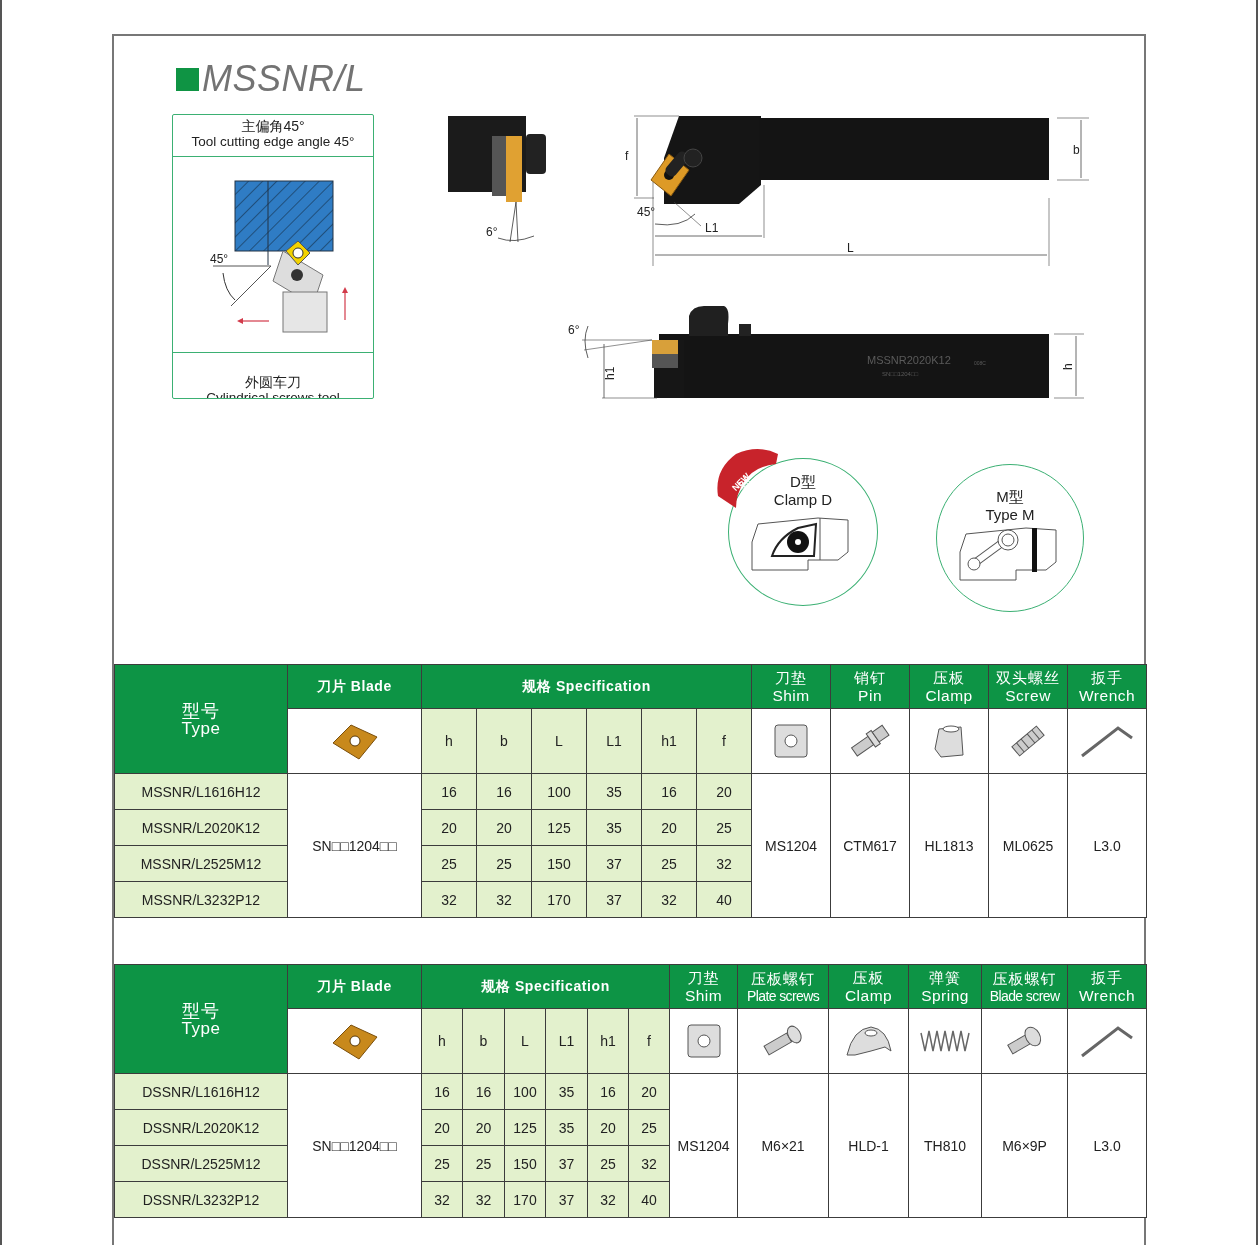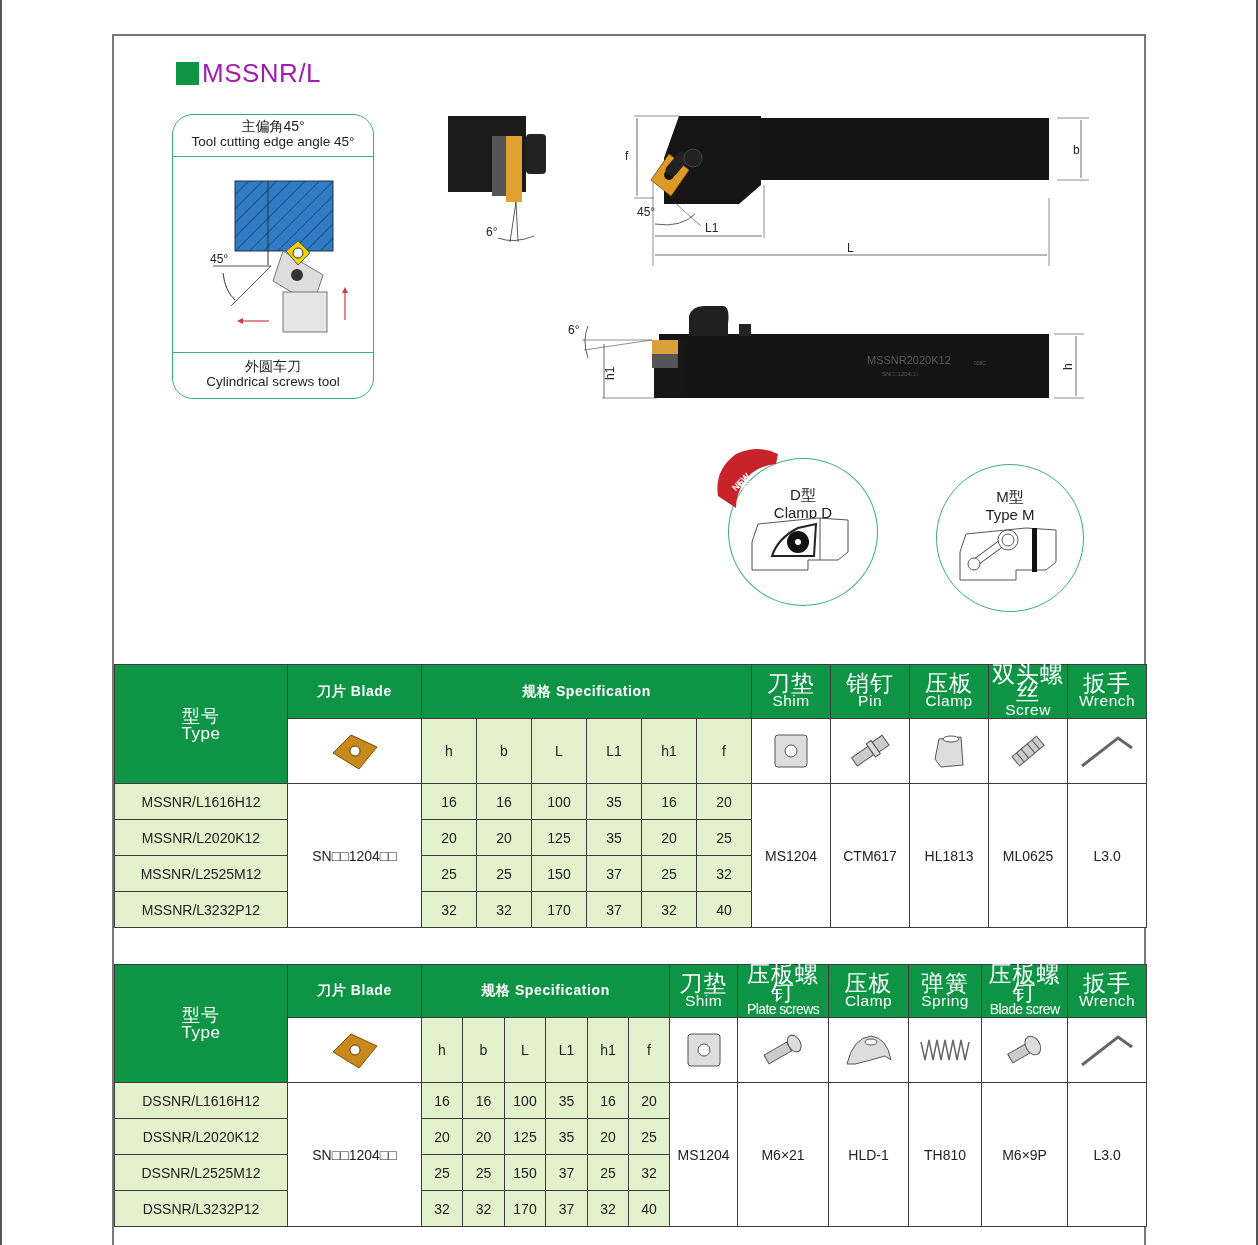--- a/index.html
+++ b/index.html
@@ -6,44 +6,44 @@
   html, body { width: 1258px; height: 1245px; background: #ffffff; overflow: hidden; }
   body { position: relative; font-family: "Liberation Sans", "DejaVu Sans", sans-serif; color: #222; }
 
   .edge-left { position: absolute; left: 0; top: 0; width: 2px; height: 1245px; background: #555; }
   .edge-right { position: absolute; left: 1256px; top: 0; width: 2px; height: 1245px; background: #555; }
 
   .sheet { position: absolute; left: 112px; top: 34px; width: 1034px; height: 1220px; border: 2px solid #777; border-bottom: none; background: #fff; }
 
   .title { position: absolute; left: 62px; top: 22px; display: flex; align-items: center; }
   .title .sq { width: 23px; height: 23px; background: #0f9444; margin-right: 3px; }
-  .title .txt { font-size: 26px; color: #a21caf; letter-spacing: 0.5px; }
+  .title .txt { font-size: 36px; color: #737373; letter-spacing: 0.5px; font-style: italic; }
 
   
-  .card { position: absolute; left: 58px; top: 78px; width: 202px; height: 285px; border: 1.5px solid #3bb073; border-radius: 21px; overflow: hidden; background: #fff; }
+  .card { position: absolute; left: 58px; top: 78px; width: 202px; height: 285px; border: 1.5px solid #3bb073; border-radius: 2px; overflow: hidden; background: #fff; }
   .card .hdr { height: 42px; border-bottom: 1.5px solid #3bb073; text-align: center; padding-top: 4px; line-height: 15px; }
-  .card .ftr { position: absolute; left: 0; bottom: 0; width: 100%; height: 46px; border-top: 1.5px solid #3bb073; text-align: center; padding-top: 6px; line-height: 15px; }
+  .card .ftr { position: absolute; left: 0; bottom: 0; width: 100%; height: 46px; border-top: 1.5px solid #3bb073; text-align: center; padding-top: 22px; line-height: 15px; }
   .card .zh { font-size: 14px; }
   .card .en { font-size: 13.5px; }
   .card .diagram { position: absolute; left: 0; top: 42px; width: 100%; height: 196px; }
 
   .drawing { position: absolute; }
   .dim { font-size: 12px; fill: #222; font-family: "Liberation Sans", sans-serif; }
 
   .type-badge { position: absolute; text-align: center; }
   .type-circle { position: absolute; border: 1.5px solid #3bb073; border-radius: 50%; background: #fff; }
   .type-label { position: absolute; width: 100%; text-align: center; font-size: 15px; line-height: 18px; color: #222; }
 
   
   table.spec { position: absolute; left: 0; border-collapse: collapse; width: 1032px; table-layout: fixed; }
   table.spec td { border: 1px solid #3c3c3c; text-align: center; vertical-align: middle; font-size: 14px; color: #222; padding: 0; }
   table.spec td.g { background: #0d9445; color: #fff; }
   table.spec td.lg { background: #e3f1cd; }
   table.spec td.w { background: #fff; }
-  .hz { font-size: 23px; letter-spacing: 1px; line-height: 18px; }
+  .hz { font-size: 15px; letter-spacing: 1px; line-height: 18px; }
   .hen { font-size: 15.5px; line-height: 17px; letter-spacing: 0.5px; }
   .hen-sm { font-size: 14px; line-height: 16px; letter-spacing: -0.6px; }
   .type-h { line-height: 19px; margin-top: 16px; }
   .type-h .hz { font-size: 18px; }
   .type-h .hen { font-size: 17px; }
   .spec-h { font-size: 16px; letter-spacing: 0.6px; font-weight: bold; }
   .icon-cell svg { display: block; margin: 0 auto; }
 </style>
 </head>
 <body>
@@ -161,21 +161,21 @@
     </svg>
   </div>
 
   <div class="type-badge" style="left:596px; top:410px; width:170px; height:162px;">
     <div class="type-circle" style="left:18px; top:12px; width:150px; height:148px;"></div>
     <svg width="70" height="70" viewBox="0 0 70 70" style="position:absolute; left:0; top:0;">
       <path d="M8 50 Q4 24 26 8 Q48 -2 68 8 L66 18 Q44 20 34 36 Q26 48 26 62 Z" fill="#c8232b"></path>
       <text x="16" y="38" font-size="9" font-weight="bold" fill="#fff" transform="rotate(-45 30 30)" font-family="Liberation Sans, sans-serif">NEW</text>
       <text x="30" y="44" font-size="14" fill="#fff" transform="rotate(-45 36 40)" font-family="DejaVu Sans, sans-serif">新</text>
     </svg>
-    <div class="type-label" style="left:18px; width:150px; top:40px;">
+    <div class="type-label" style="left:18px; width:150px; top:27px;">
       <div>D型</div>
       <div>Clamp D</div>
     </div>
     <svg width="110" height="64" viewBox="0 0 110 64" style="position:absolute; left:38px; top:66px;">
       <polygon points="10,12 70,6 100,8 100,40 90,48 60,48 60,58 4,58 4,30" fill="#fff" stroke="#555"></polygon>
       <line x1="72" y1="6" x2="72" y2="48" stroke="#555"></line>
       <path d="M24 44 Q30 26 50 16 L68 12 L66 44 Z" fill="#fff" stroke="#222" stroke-width="2"></path>
       <circle cx="50" cy="30" r="11" fill="#111"></circle>
       <circle cx="50" cy="30" r="3" fill="#fff"></circle>
     </svg>

